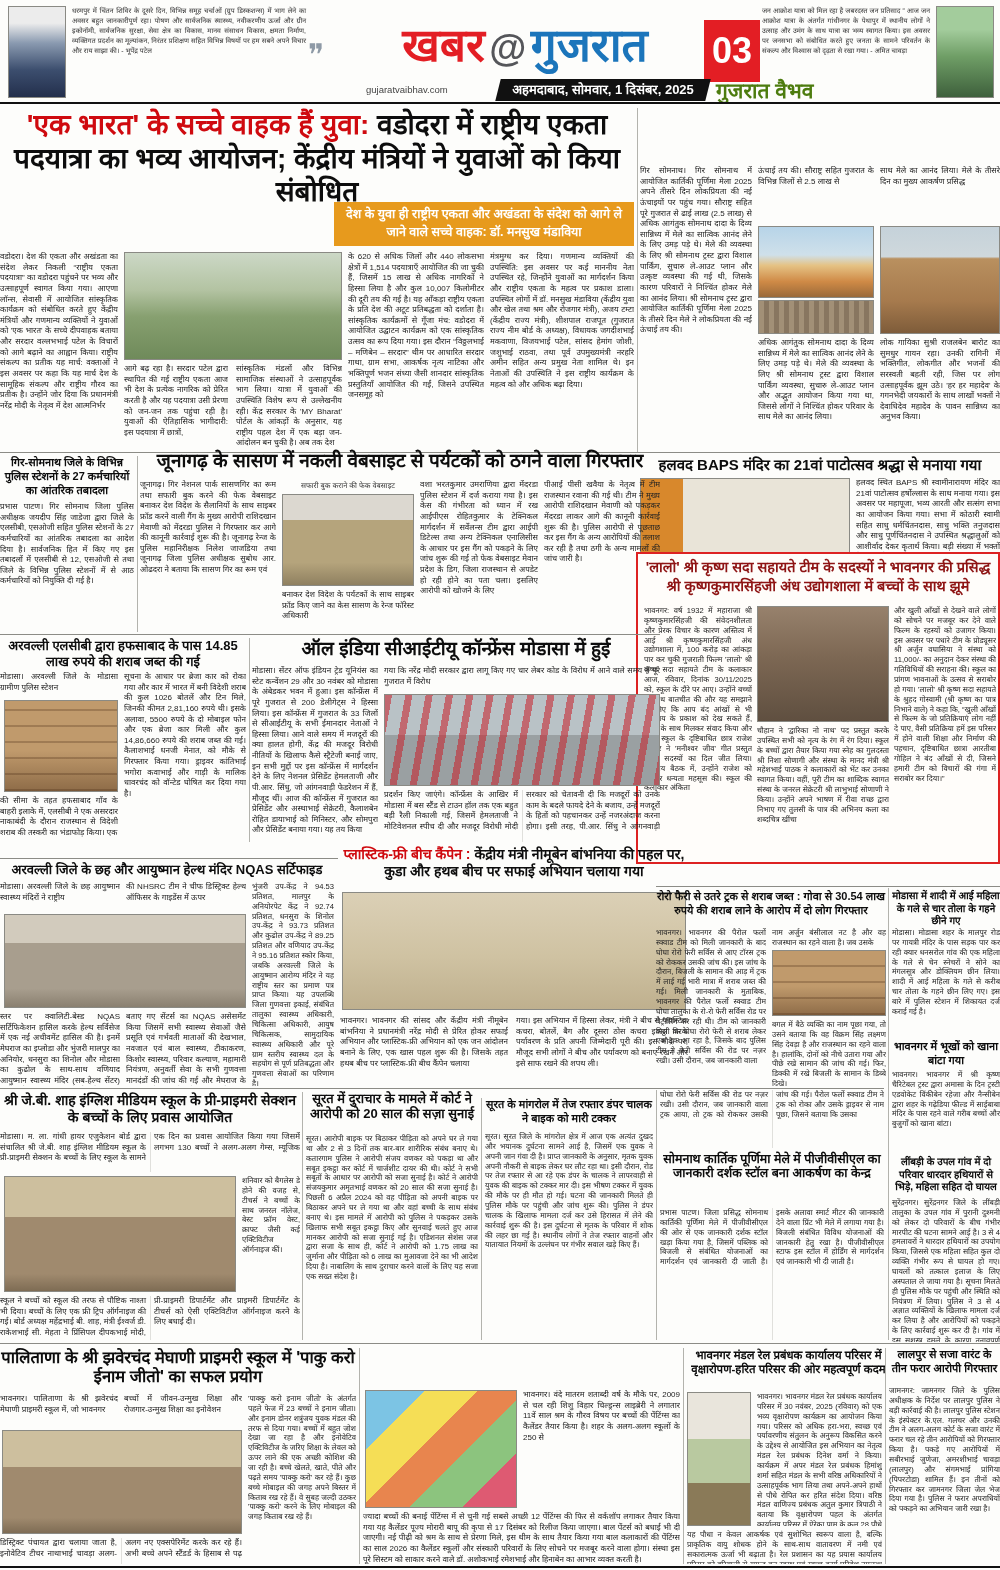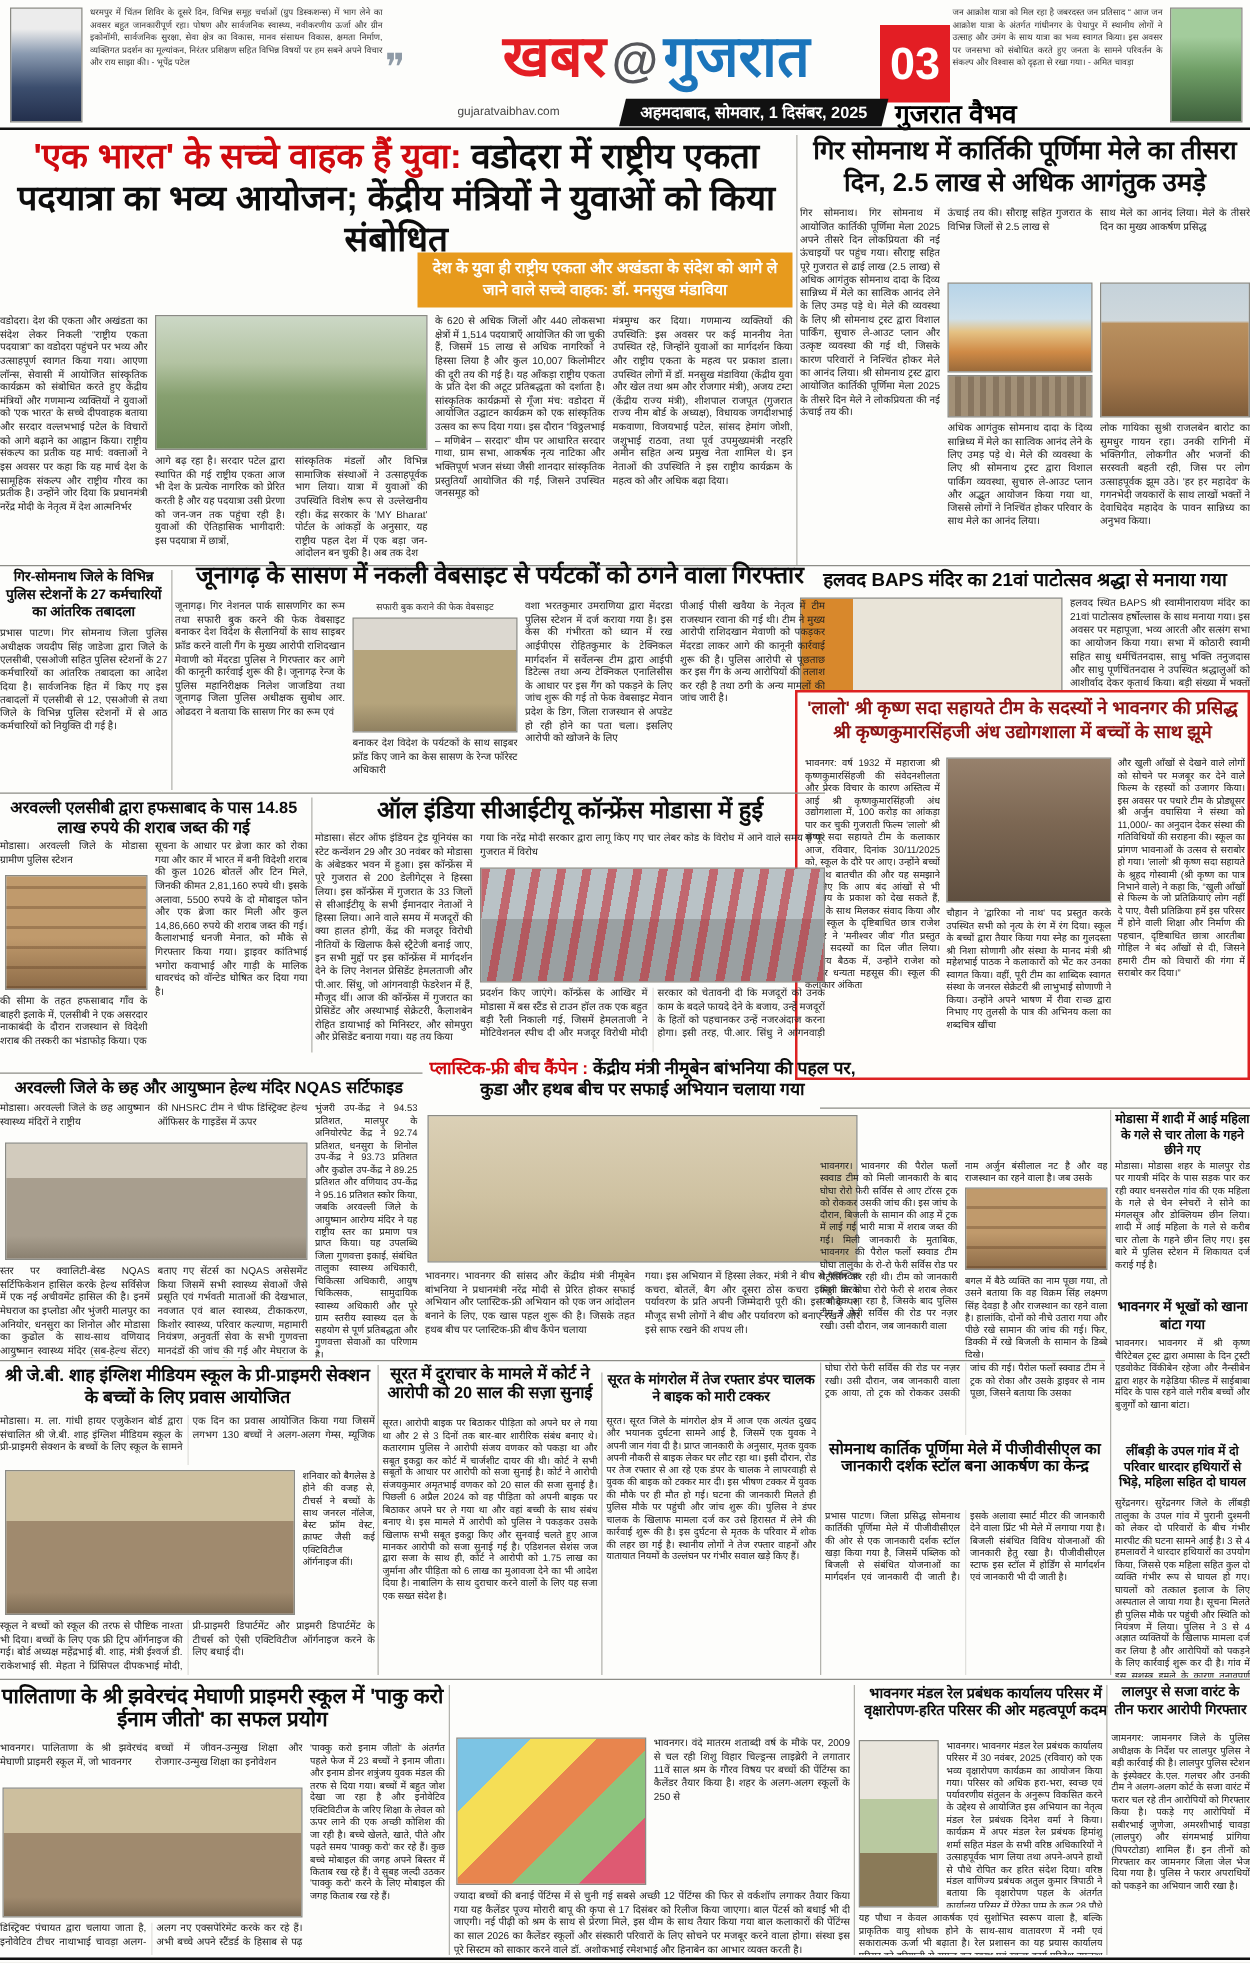--- a/index.html
+++ b/index.html
@@ -46,21 +46,21 @@
   .ph-portrait-r{background:linear-gradient(180deg,#a3cc9c 0 25%,#6f9e66 55%,#3e603c 100%);}
   .quote-txt{font-size:6.9px;line-height:1.45;text-align:justify;color:#333;}
   .quote-glyph{font-size:30px;color:#8e9aa6;font-family:"DejaVu Serif","Liberation Serif",serif;line-height:1;}
   .logo{white-space:nowrap;text-align:center;font-weight:900;}
   .logo .p1{color:#e31e24;font-size:46px;}
   .logo .p2{color:#55565a;font-size:38px;}
   .logo .p3{color:#1b75bb;font-size:46px;}
   .badge{background:#e31e24;color:#fff;font-size:36px;font-weight:800;text-align:center;line-height:62px;}
   .datebar{background:#111;color:#fff;font-size:13px;font-weight:bold;text-align:center;line-height:22px;transform:skewX(-14deg);}
   .datebar>span{display:block;transform:skewX(14deg);}
-  .brand{font-size:21px;font-weight:900;color:#000000;}
+  .brand{font-size:21px;font-weight:900;color:#4d7c0f;}
   .website{font-size:9.5px;color:#444;}
   .rule-h{background:#8c8c86;height:1px;}
   .rule-v{background:#b3b3ad;width:1px;}
   .rule-black{background:#111;}
   .caption{font-size:7.4px;text-align:center;color:#333;}
   .lalo-box{border:2px solid #d22;box-sizing:border-box;background:#fffdfa;}
 </style>
 </head>
 <body>
 
@@ -92,21 +92,20 @@
     <div class="abs body-txt" style="left:0;top:144px;width:118px;height:200px;">वडोदरा। देश की एकता और अखंडता का संदेश लेकर निकली “राष्ट्रीय एकता पदयात्रा” का वडोदरा पहुंचने पर भव्य और उत्साहपूर्ण स्वागत किया गया। आएणा लॉन्स, सेवासी में आयोजित सांस्कृतिक कार्यक्रम को संबोधित करते हुए केंद्रीय मंत्रियों और गणमान्य व्यक्तियों ने युवाओं को 'एक भारत' के सच्चे दीपवाहक बताया और सरदार वल्लभभाई पटेल के विचारों को आगे बढ़ाने का आह्वान किया। राष्ट्रीय संकल्प का प्रतीक यह मार्च: वक्ताओं ने इस अवसर पर कहा कि यह मार्च देश के सामूहिक संकल्प और राष्ट्रीय गौरव का प्रतीक है। उन्होंने जोर दिया कि प्रधानमंत्री नरेंद्र मोदी के नेतृत्व में देश आत्मनिर्भर</div>
     <div class="abs photo ph-march" style="left:124px;top:144px;width:218px;height:108px;"></div>
     <div class="abs body-txt" style="left:124px;top:256px;width:104px;height:88px;">आगे बढ़ रहा है। सरदार पटेल द्वारा स्थापित की गई राष्ट्रीय एकता आज भी देश के प्रत्येक नागरिक को प्रेरित करती है और यह पदयात्रा उसी प्रेरणा को जन-जन तक पहुंचा रही है। युवाओं की ऐतिहासिक भागीदारी: इस पदयात्रा में छात्रों,</div>
     <div class="abs body-txt" style="left:236px;top:256px;width:106px;height:88px;">सांस्कृतिक मंडलों और विभिन्न सामाजिक संस्थाओं ने उत्साहपूर्वक भाग लिया। यात्रा में युवाओं की उपस्थिति विशेष रूप से उल्लेखनीय रही। केंद्र सरकार के 'MY Bharat' पोर्टल के आंकड़ों के अनुसार, यह राष्ट्रीय पहल देश में एक बड़ा जन-आंदोलन बन चुकी है। अब तक देश</div>
     <div class="abs body-txt" style="left:348px;top:144px;width:136px;height:200px;">के 620 से अधिक जिलों और 440 लोकसभा क्षेत्रों में 1,514 पदयात्राएँ आयोजित की जा चुकी हैं, जिसमें 15 लाख से अधिक नागरिकों ने हिस्सा लिया है और कुल 10,007 किलोमीटर की दूरी तय की गई है। यह आँकड़ा राष्ट्रीय एकता के प्रति देश की अटूट प्रतिबद्धता को दर्शाता है। सांस्कृतिक कार्यक्रमों से गूँजा मंच: वडोदरा में आयोजित उद्घाटन कार्यक्रम को एक सांस्कृतिक उत्सव का रूप दिया गया। इस दौरान “विठ्ठलभाई – मणिबेन – सरदार” थीम पर आधारित सरदार गाथा, ग्राम सभा, आकर्षक नृत्य नाटिका और भक्तिपूर्ण भजन संध्या जैसी शानदार सांस्कृतिक प्रस्तुतियाँ आयोजित की गईं, जिसने उपस्थित जनसमूह को</div>
     <div class="abs body-txt" style="left:490px;top:144px;width:144px;height:200px;">मंत्रमुग्ध कर दिया। गणमान्य व्यक्तियों की उपस्थिति: इस अवसर पर कई माननीय नेता उपस्थित रहे, जिन्होंने युवाओं का मार्गदर्शन किया और राष्ट्रीय एकता के महत्व पर प्रकाश डाला। उपस्थित लोगों में डॉ. मनसुख मंडाविया (केंद्रीय युवा और खेल तथा श्रम और रोजगार मंत्री), अजय टम्टा (केंद्रीय राज्य मंत्री), शीशपाल राजपूत (गुजरात राज्य नीम बोर्ड के अध्यक्ष), विधायक जगदीशभाई मकवाणा, विजयभाई पटेल, सांसद हेमांग जोशी, जशुभाई राठवा, तथा पूर्व उपमुख्यमंत्री नरहरि अमीन सहित अन्य प्रमुख नेता शामिल थे। इन नेताओं की उपस्थिति ने इस राष्ट्रीय कार्यक्रम के महत्व को और अधिक बढ़ा दिया।</div>
   </div>
   <div class="abs rule-v" style="left:637px;top:108px;height:344px;"></div>
 
   <div class="abs" style="left:640px;top:108px;width:360px;height:344px;">
-    <h2 class="abs h-mela hd" style="left:0;top:0;width:360px;height:54px;margin:0;">गिर सोमनाथ में कार्तिकी पूर्णिमा मेले का तीसरा दिन, 2.5 लाख से अधिक आगंतुक उमड़े</h2>
     <div class="abs body-txt" style="left:0;top:58px;width:112px;height:286px;">गिर सोमनाथ। गिर सोमनाथ में आयोजित कार्तिकी पूर्णिमा मेला 2025 अपने तीसरे दिन लोकप्रियता की नई ऊंचाइयों पर पहुंच गया। सौराष्ट्र सहित पूरे गुजरात से ढाई लाख (2.5 लाख) से अधिक आगंतुक सोमनाथ दादा के दिव्य सान्निध्य में मेले का सात्विक आनंद लेने के लिए उमड़ पड़े थे। मेले की व्यवस्था के लिए श्री सोमनाथ ट्रस्ट द्वारा विशाल पार्किंग, सुचारु ले-आउट प्लान और उत्कृष्ट व्यवस्था की गई थी, जिसके कारण परिवारों ने निश्चिंत होकर मेले का आनंद लिया। श्री सोमनाथ ट्रस्ट द्वारा आयोजित कार्तिकी पूर्णिमा मेला 2025 के तीसरे दिन मेले ने लोकप्रियता की नई ऊंचाई तय की।</div>
     <div class="abs body-txt" style="left:118px;top:58px;width:116px;height:58px;">ऊंचाई तय की। सौराष्ट्र सहित गुजरात के विभिन्न जिलों से 2.5 लाख से</div>
     <div class="abs body-txt" style="left:240px;top:58px;width:120px;height:58px;">साथ मेले का आनंद लिया। मेले के तीसरे दिन का मुख्य आकर्षण प्रसिद्ध</div>
     <div class="abs photo ph-fair" style="left:118px;top:118px;width:116px;height:72px;"></div>
     <div class="abs photo ph-crowd" style="left:118px;top:192px;width:116px;height:34px;"></div>
     <div class="abs photo ph-temple" style="left:240px;top:118px;width:120px;height:108px;"></div>
     <div class="abs body-txt" style="left:240px;top:230px;width:120px;height:114px;">लोक गायिका सुश्री राजलबेन बारोट का सुमधुर गायन रहा। उनकी रागिनी में भक्तिगीत, लोकगीत और भजनों की सरस्वती बहती रही, जिस पर लोग उत्साहपूर्वक झूम उठे। 'हर हर महादेव' के गगनभेदी जयकारों के साथ लाखों भक्तों ने देवाधिदेव महादेव के पावन सान्निध्य का अनुभव किया।</div>
     <div class="abs body-txt" style="left:118px;top:230px;width:116px;height:114px;">अधिक आगंतुक सोमनाथ दादा के दिव्य सान्निध्य में मेले का सात्विक आनंद लेने के लिए उमड़ पड़े थे। मेले की व्यवस्था के लिए श्री सोमनाथ ट्रस्ट द्वारा विशाल पार्किंग व्यवस्था, सुचारु ले-आउट प्लान और अद्भुत आयोजन किया गया था, जिससे लोगों ने निश्चिंत होकर परिवार के साथ मेले का आनंद लिया।</div>
   </div>
   <div class="abs rule-h" style="left:0;top:452px;width:1000px;"></div>
@@ -172,20 +171,21 @@
 
   <div class="abs" style="left:340px;top:846px;width:348px;height:240px;">
     <h3 class="abs h-md hd h-beach" style="left:0;top:0;width:348px;margin:0;"><span class="red">प्लास्टिक-फ्री बीच कैंपेन :</span><span> केंद्रीय मंत्री नीमूबेन बांभनिया की पहल पर, कुडा और हथब बीच पर सफाई अभियान चलाया गया</span></h3>
     <div class="abs photo ph-beach" style="left:2px;top:46px;width:344px;height:118px;"></div>
     <div class="abs body-txt" style="left:0;top:170px;width:168px;height:70px;">भावनगर। भावनगर की सांसद और केंद्रीय मंत्री नीमूबेन बांभनिया ने प्रधानमंत्री नरेंद्र मोदी से प्रेरित होकर सफाई अभियान और प्लास्टिक-फ्री अभियान को एक जन आंदोलन बनाने के लिए, एक खास पहल शुरू की है। जिसके तहत हथब बीच पर प्लास्टिक-फ्री बीच कैंपेन चलाया</div>
     <div class="abs body-txt" style="left:176px;top:170px;width:172px;height:70px;">गया। इस अभियान में हिस्सा लेकर, मंत्री ने बीच से प्लास्टिक कचरा, बोतलें, बैग और दूसरा ठोस कचरा इकट्ठा करके पर्यावरण के प्रति अपनी जिम्मेदारी पूरी की। इस मौके पर, मौजूद सभी लोगों ने बीच और पर्यावरण को बनाए रखने और इसे साफ रखने की शपथ ली।</div>
   </div>
 
   <div class="abs rule-h" style="left:656px;top:886px;width:344px;"></div>
   <div class="abs" style="left:656px;top:890px;width:230px;height:196px;">
+    <h4 class="abs h-sm hd" style="left:0;top:0;width:230px;margin:0;">रोरो फैरी से उतरे ट्रक से शराब जब्त : गोवा से 30.54 लाख रुपये की शराब लाने के आरोप में दो लोग गिरफ्तार</h4>
     <div class="abs body-sm" style="left:0;top:38px;width:110px;height:158px;">भावनगर। भावनगर की पैरोल फर्लो स्क्वाड टीम को मिली जानकारी के बाद घोघा रोरो फेरी सर्विस से आए टॉरस ट्रक को रोककर उसकी जांच की। इस जांच के दौरान, बिजली के सामान की आड़ में ट्रक में लाई गई भारी मात्रा में शराब जब्त की गई। मिली जानकारी के मुताबिक, भावनगर की पैरोल फर्लो स्क्वाड टीम घोघा तालुका के रो-रो फेरी सर्विस रोड पर पेट्रोलिंग कर रही थी। टीम को जानकारी मिली कि घोघा रोरो फेरी से शराब लेकर एक ट्रक आ रहा है, जिसके बाद पुलिस टीम ने फेरी सर्विस की रोड पर नज़र रखी। उसी दौरान, जब जानकारी वाला</div>
     <div class="abs body-sm" style="left:116px;top:38px;width:114px;height:20px;">नाम अर्जुन बंसीलाल नट है और वह राजस्थान का रहने वाला है। जब उसके</div>
     <div class="abs photo ph-liquor" style="left:116px;top:60px;width:114px;height:66px;"></div>
     <div class="abs body-sm" style="left:116px;top:130px;width:114px;height:66px;">बगल में बैठे व्यक्ति का नाम पूछा गया, तो उसने बताया कि वह विक्रम सिंह लक्ष्मण सिंह देवड़ा है और राजस्थान का रहने वाला है। हालांकि, दोनों को नीचे उतारा गया और पीछे रखे सामान की जांच की गई। फिर, डिक्की में रखे बिजली के सामान के डिब्बे दिखे।</div>
   </div>
   <div class="abs rule-v" style="left:888px;top:888px;height:452px;"></div>
 
   <div class="abs" style="left:892px;top:890px;width:108px;height:144px;">
     <h5 class="abs h-xs hd" style="left:0;top:0;width:108px;margin:0;">मोडासा में शादी में आई महिला के गले से चार तोला के गहने छीने गए</h5>
     <div class="abs body-sm" style="left:0;top:38px;width:108px;height:106px;">मोडासा। मोडासा शहर के मालपुर रोड पर गायत्री मंदिर के पास सड़क पार कर रही क्यार धनसरोल गांव की एक महिला के गले से चेन स्नेचरों ने सोने का मंगलसूत्र और डोक्लियम छीन लिया। शादी में आई महिला के गले से करीब चार तोला के गहने छीन लिए गए। इस बारे में पुलिस स्टेशन में शिकायत दर्ज कराई गई है।</div>

